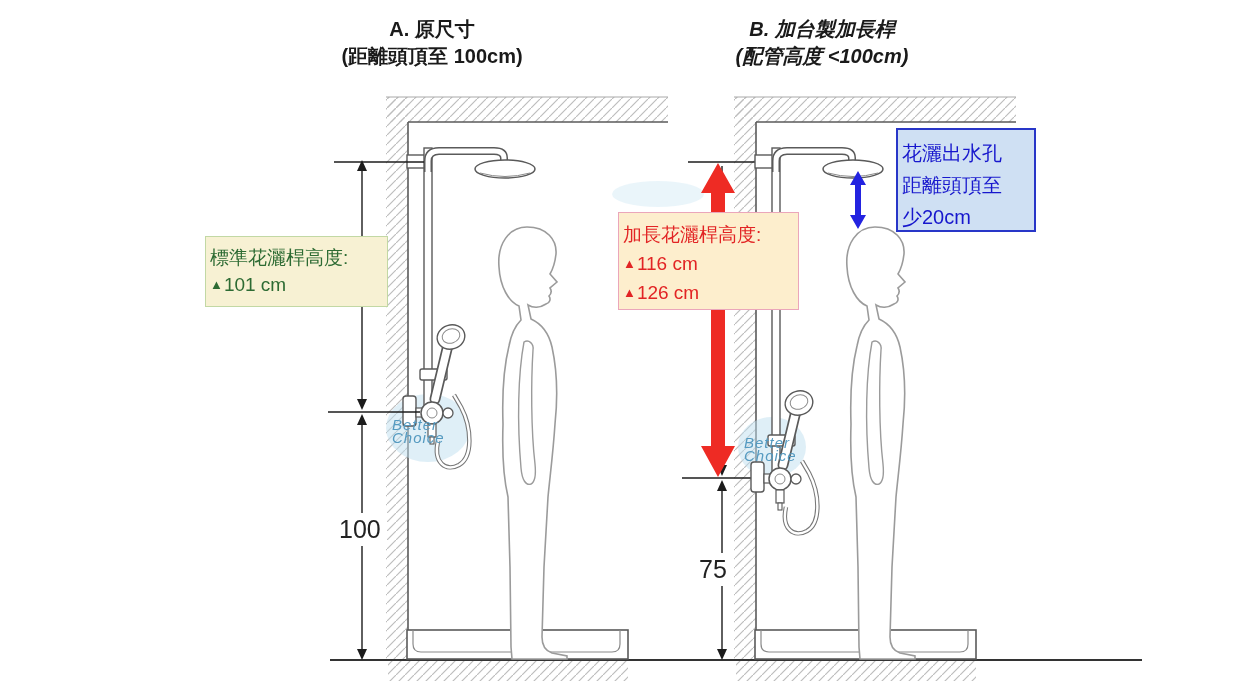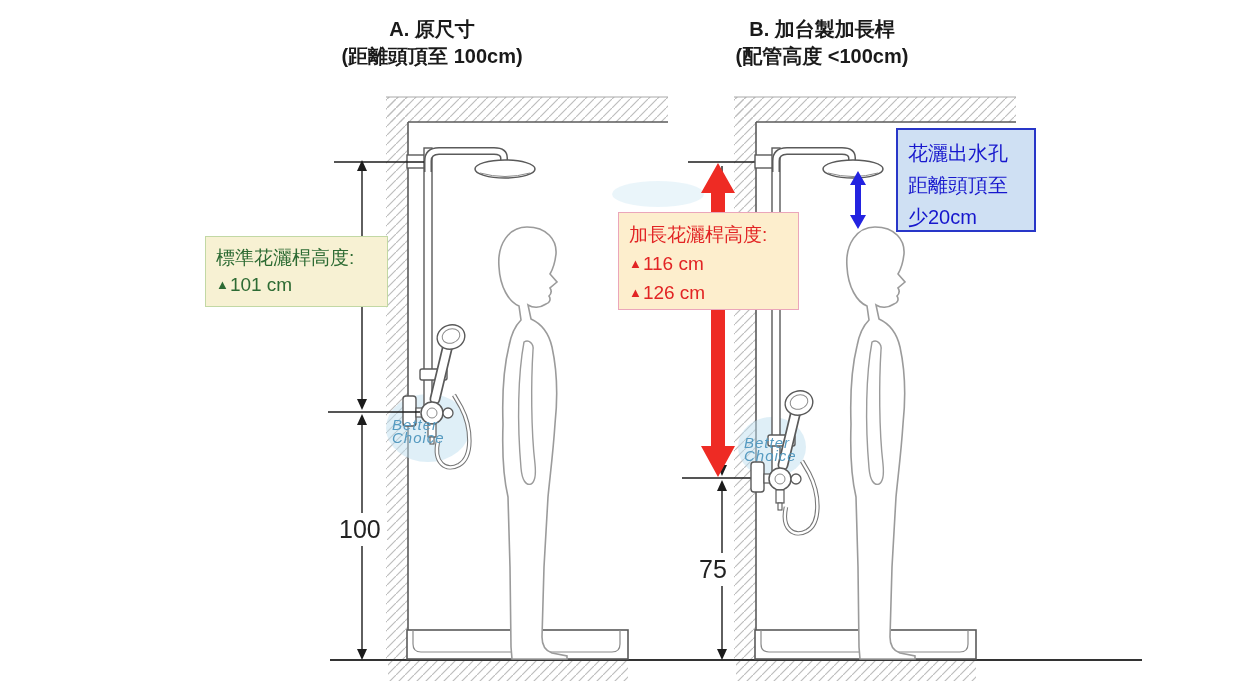--- a/index.html
+++ b/index.html
@@ -5,21 +5,21 @@
   html,body{margin:0;padding:0;background:#ffffff;}
   #stage{
     position:relative;width:1244px;height:700px;background:#ffffff;overflow:hidden;
     font-family:"Liberation Sans", sans-serif;color:#1a1a1a;
   }
   #lineart{position:absolute;left:0;top:0;}
   .title{
     position:absolute;text-align:center;font-weight:bold;font-size:20px;line-height:27px;
     color:#1a1a1a;white-space:nowrap;
   }
-  .callout{position:absolute;box-sizing:border-box;padding:7px 10px;font-size:19px;line-height:27px;}
+  .callout{position:absolute;box-sizing:border-box;padding:7px 4px;font-size:19px;line-height:27px;}
   .callout-green{
     left:205px;top:236px;width:183px;height:71px;
     background:#f7f1d3;border:1.5px solid #c2d8a4;color:#2d6b33;
   }
   .callout-red{
     left:578px;top:212px;width:181px;height:98px;
     background:#fdeecd;border:1.5px solid #eba6ba;color:#e22424;line-height:29px;margin-left:40px;
   }
   .callout-blue{
     left:896px;top:128px;width:140px;height:104px;
@@ -167,21 +167,21 @@
 
     <polygon points="718,163 735,193 725,193 725,446 735,446 718,477 701,446 711,446 711,193 701,193" fill="#ee2b24"></polygon>
 
     <polygon points="858,171 866,185 861,185 861,215 866,215 858,229 850,215 855,215 855,185 850,185" fill="#2323e0"></polygon>
   </svg>
 
   <div class="title" style="left:322px;top:16px;width:220px;">
     <div>A. 原尺寸</div>
     <div>(距離頭頂至 100cm)</div>
   </div>
-  <div class="title" style="left:710px;top:16px;width:224px;">
+  <div class="title" style="left:710px;top:16px;width:224px;font-style:italic;">
     <div>B. 加台製加長桿</div>
     <div>(配管高度 &lt;100cm)</div>
   </div>
 
   <div class="callout callout-green">
     <div>標準花灑桿高度:</div>
     <div><span class="tri">▲</span><span>101 cm</span></div>
   </div>
 
   <div class="callout callout-red">

